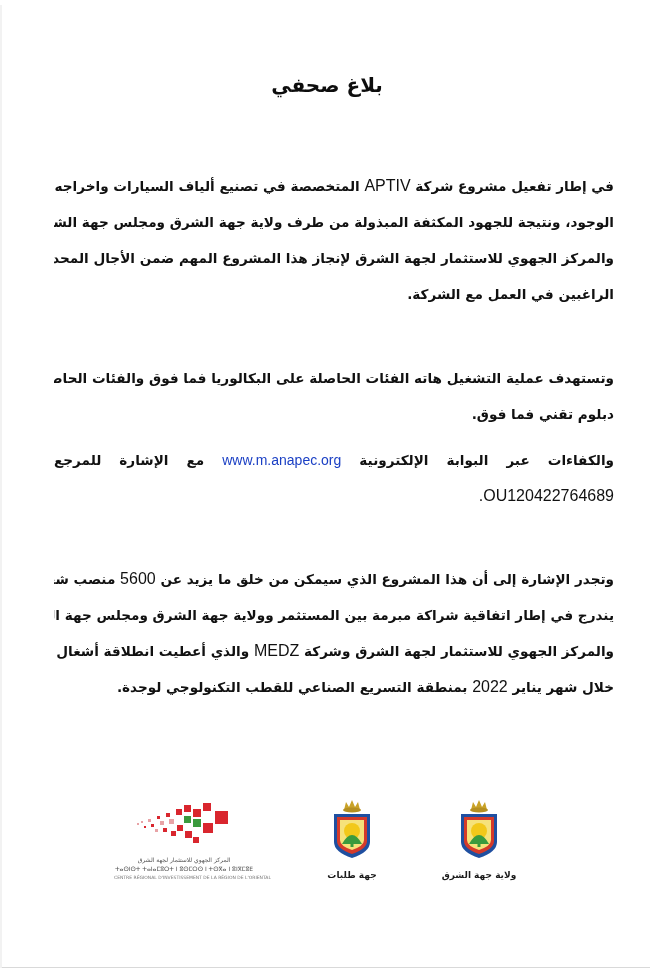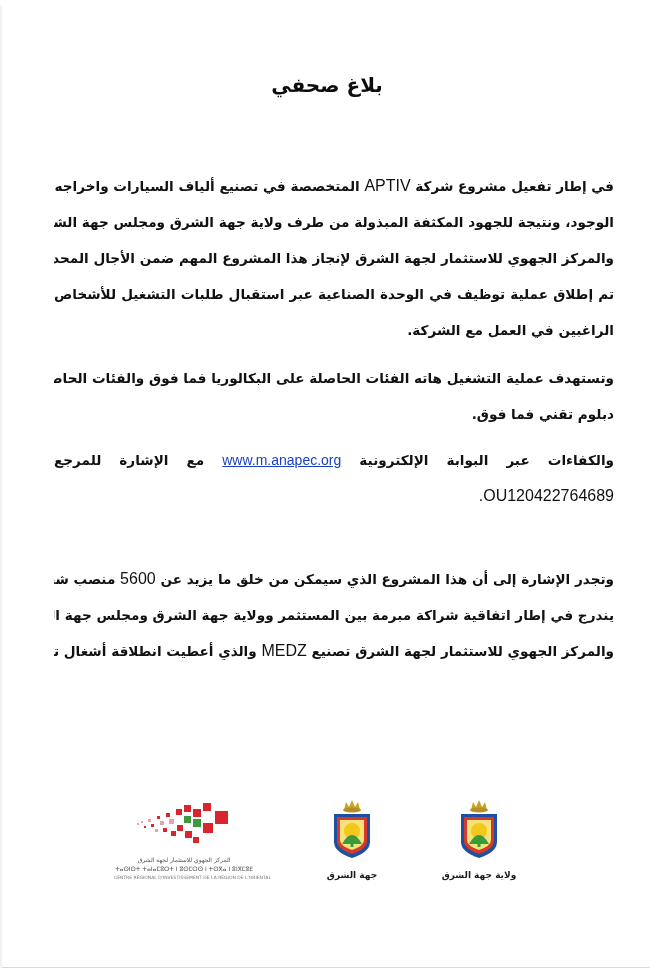--- a/index.html
+++ b/index.html
@@ -49,21 +49,20 @@
       white-space: nowrap;
       text-align: justify;
       text-align-last: justify;
       overflow: hidden;
     }
     .line.last {
       text-align-last: right;
     }
     .link {
       color: #1a3fc4;
-      text-decoration: underline;
       font-weight: normal;
       font-family: "Liberation Sans", sans-serif;
       font-size: 14px;
       unicode-bidi: embed;
       direction: ltr;
     }
     .latin {
       font-family: "Liberation Sans", sans-serif;
       font-weight: normal;
       font-size: 16px;
@@ -97,38 +96,38 @@
 <body>
 
 <div class="page">
 
   <div class="title">بلاغ صحفي</div>
 
   <div class="body-text" style="top:163px;">
     <div class="line"><span>في إطار تفعيل مشروع شركة </span><span class="latin">APTIV</span><span> المتخصصة في تصنيع ألياف السيارات واخراجه الى حيز</span></div>
     <div class="line">الوجود، ونتيجة للجهود المكثفة المبذولة من طرف ولاية جهة الشرق ومجلس جهة الشرق</div>
     <div class="line">والمركز الجهوي للاستثمار لجهة الشرق لإنجاز هذا المشروع المهم ضمن الأجال المحددة له،</div>
-    <div class="line">تم إطلاق عملية توظيف في الوحدة الصناعية عبر استقبال طلبات التشغيل للأشخاص</div>
     <div class="line last">الراغبين في العمل مع الشركة.</div>
   </div>
 
   <div class="body-text" style="top:355px;">
     <div class="line">وتستهدف عملية التشغيل هاته الفئات الحاصلة على البكالوريا فما فوق والفئات الحاصلة على</div>
     <div class="line last">دبلوم تقني فما فوق.</div>
   </div>
 
   <div class="body-text" style="top:437px;">
     <div class="line"><span>والكفاءات عبر البوابة الإلكترونية </span><span class="link">www.m.anapec.org</span><span> مع الإشارة للمرجع</span></div>
     <div class="line last"><span class="latin">OU120422764689.</span></div>
   </div>
 
   <div class="body-text" style="top:556px;">
     <div class="line"><span>وتجدر الإشارة إلى أن هذا المشروع الذي سيمكن من خلق ما يزيد عن </span><span class="latin">5600</span><span> منصب شغل مباشر</span></div>
     <div class="line">يندرج في إطار اتفاقية شراكة مبرمة بين المستثمر وولاية جهة الشرق ومجلس جهة الشرق</div>
-    <div class="line"><span>والمركز الجهوي للاستثمار لجهة الشرق تصنيع </span><span class="latin">MEDZ</span><span> والذي أعطيت انطلاقة أشغال تشييده</span></div>
+    <div class="line"><span>والمركز الجهوي للاستثمار لجهة الشرق وشركة </span><span class="latin">MEDZ</span><span> والذي أعطيت انطلاقة أشغال تشييده</span></div>
+    <div class="line last"><span>خلال شهر يناير </span><span class="latin">2022</span><span> بمنطقة التسريع الصناعي للقطب التكنولوجي لوجدة.</span></div>
   </div>
 
   <div class="logo" style="left:112px; top:796px; width:140px;">
     <svg width="110" height="50" viewBox="0 0 110 50">
 
       <rect x="8" y="22" width="2" height="2" fill="#e8a3a6"></rect>
       <rect x="12" y="20" width="2" height="2" fill="#e8a3a6"></rect>
       <rect x="15" y="25" width="2" height="2" fill="#d9262e"></rect>
       <rect x="19" y="18" width="3" height="3" fill="#e8a3a6"></rect>
       <rect x="22" y="23" width="3" height="3" fill="#d9262e"></rect>
@@ -162,21 +161,21 @@
       <path d="M14 12 L16 4 L19 9 L22 2 L25 9 L28 4 L30 12 Z" fill="#c9a227"></path>
       <ellipse cx="22" cy="12" rx="9" ry="2.5" fill="#b58f20"></ellipse>
 
       <path d="M4 16 L40 16 L40 44 Q40 54 22 60 Q4 54 4 44 Z" fill="#1f4fa0"></path>
       <path d="M7 19 L37 19 L37 43 Q37 51 22 56 Q7 51 7 43 Z" fill="#d43a2a"></path>
       <path d="M10 22 L34 22 L34 42 Q34 48 22 52 Q10 48 10 42 Z" fill="#f6e27a"></path>
       <circle cx="22" cy="33" r="8" fill="#f2c81a"></circle>
       <path d="M12 46 Q22 28 32 46 Z" fill="#3a9a3d"></path>
       <rect x="20.5" y="44" width="3" height="5" fill="#3a9a3d"></rect>
     </svg>
-    <div class="logo-caption">جهة الشرق</div>
+    <div class="logo-caption">جهة طلبات</div>
   </div>
 
   <div class="logo" style="left:435px; top:793px; width:84px;">
     <svg width="44" height="62" viewBox="0 0 44 62">
       <path d="M14 12 L16 4 L19 9 L22 2 L25 9 L28 4 L30 12 Z" fill="#c9a227"></path>
       <ellipse cx="22" cy="12" rx="9" ry="2.5" fill="#b58f20"></ellipse>
       <path d="M4 16 L40 16 L40 44 Q40 54 22 60 Q4 54 4 44 Z" fill="#1f4fa0"></path>
       <path d="M7 19 L37 19 L37 43 Q37 51 22 56 Q7 51 7 43 Z" fill="#d43a2a"></path>
       <path d="M10 22 L34 22 L34 42 Q34 48 22 52 Q10 48 10 42 Z" fill="#f6e27a"></path>
       <circle cx="22" cy="33" r="8" fill="#f2c81a"></circle>

